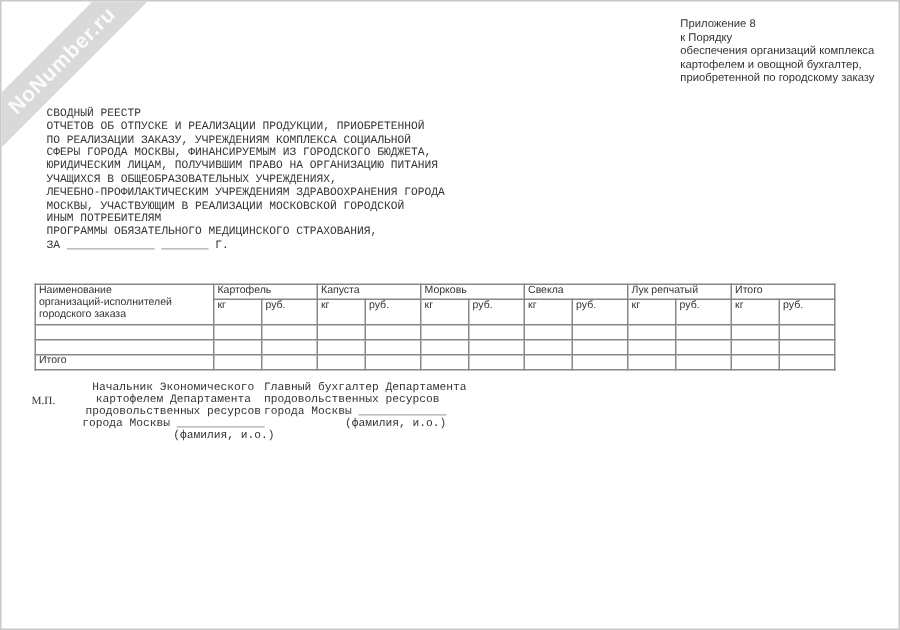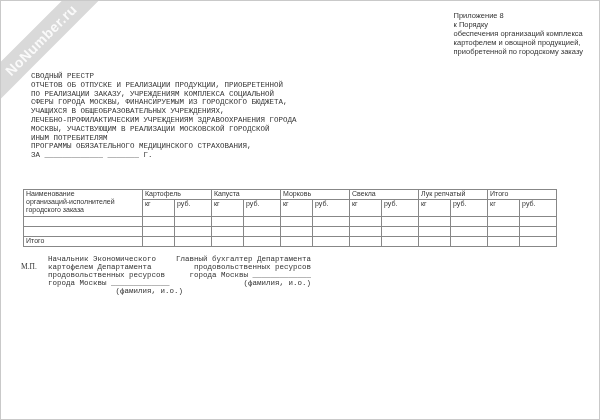--- a/index.html
+++ b/index.html
@@ -47,46 +47,47 @@
   table.reg tr.r1    { height:10px; }
   table.reg tr.r2    { height:17px; }
   table.reg tr.body  { height:10px; }
   table.reg tr.total { height:10px; }
   
   .sig {
     position:absolute;
     font-family:"Liberation Mono", monospace;
     font-size:7.5px; line-height:8px; color:#333;
   }
-  .sig-left  { left:47px;  top:254px; }
-  .sig-right { left:175px; top:254px;text-align:right; }
+  .sig-left  { left:47px;  top:254px;text-align:center; }
+  .sig-right { left:175px; top:254px; }
   .mp { left:20px; top:262px;font-family:Liberation Serif, serif; }
 </style>
 </head>
 <body>
 
 <div class="page">
 
   <div class="watermark">
     <span>NoNumber.ru</span>
   </div>
 
   <div class="annex">
     <div>Приложение 8</div>
     <div>к Порядку</div>
     <div>обеспечения организаций комплекса</div>
-    <div>картофелем и овощной продукцией,</div>
+    <div>картофелем и овощной бухгалтер,</div>
     <div>приобретенной по городскому заказу</div>
   </div>
 
   <div class="title">
     <div>СВОДНЫЙ РЕЕСТР</div>
     <div>ОТЧЕТОВ ОБ ОТПУСКЕ И РЕАЛИЗАЦИИ ПРОДУКЦИИ, ПРИОБРЕТЕННОЙ</div>
     <div>ПО РЕАЛИЗАЦИИ ЗАКАЗУ, УЧРЕЖДЕНИЯМ КОМПЛЕКСА СОЦИАЛЬНОЙ</div>
     <div>СФЕРЫ ГОРОДА МОСКВЫ, ФИНАНСИРУЕМЫМ ИЗ ГОРОДСКОГО БЮДЖЕТА,</div>
+    <div>ЮРИДИЧЕСКИМ ЛИЦАМ, ПОЛУЧИВШИМ ПРАВО НА ОРГАНИЗАЦИЮ ПИТАНИЯ</div>
     <div>УЧАЩИХСЯ В ОБЩЕОБРАЗОВАТЕЛЬНЫХ УЧРЕЖДЕНИЯХ,</div>
     <div>ЛЕЧЕБНО-ПРОФИЛАКТИЧЕСКИМ УЧРЕЖДЕНИЯМ ЗДРАВООХРАНЕНИЯ ГОРОДА</div>
     <div>МОСКВЫ, УЧАСТВУЮЩИМ В РЕАЛИЗАЦИИ МОСКОВСКОЙ ГОРОДСКОЙ</div>
     <div>ИНЫМ ПОТРЕБИТЕЛЯМ</div>
     <div>ПРОГРАММЫ ОБЯЗАТЕЛЬНОГО МЕДИЦИНСКОГО СТРАХОВАНИЯ,</div>
     <div class="pre">ЗА _____________ _______ Г.</div>
   </div>
 
   <table class="reg">
     <colgroup>

